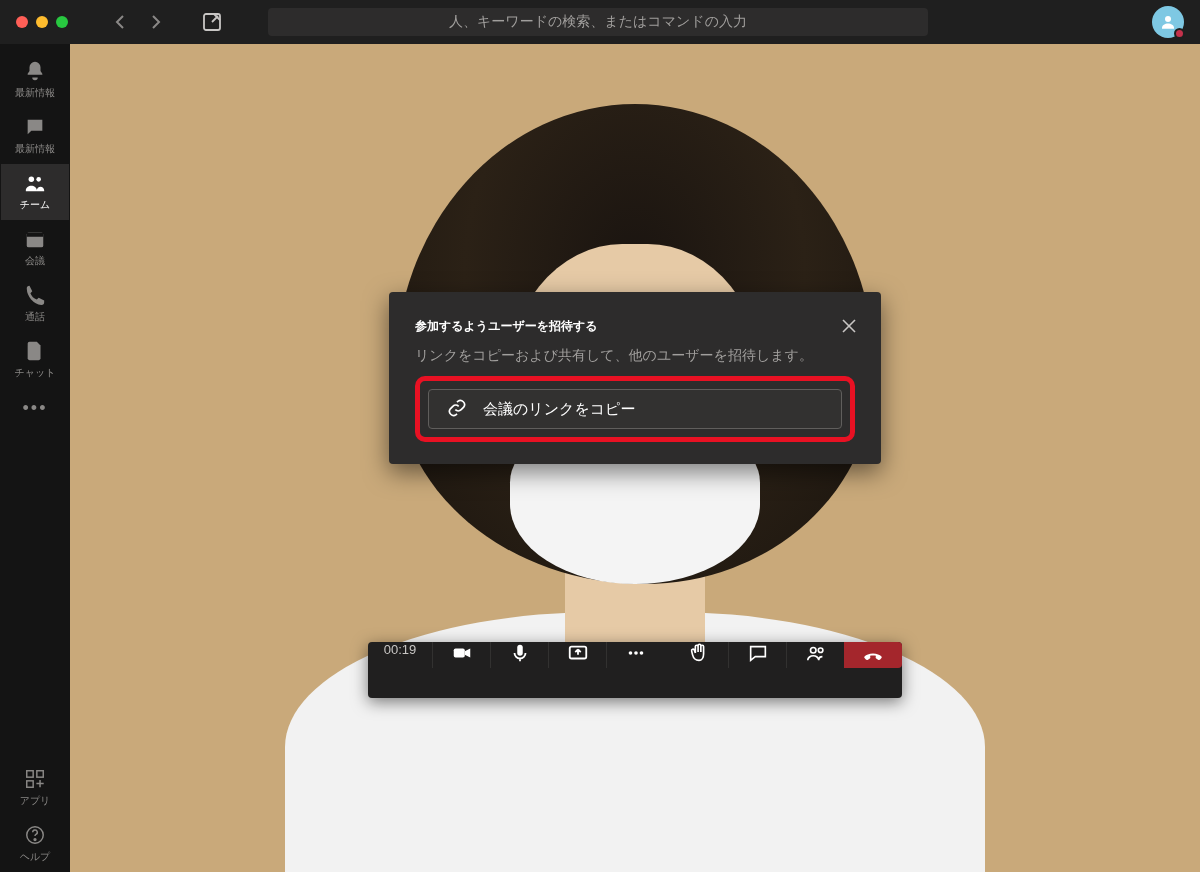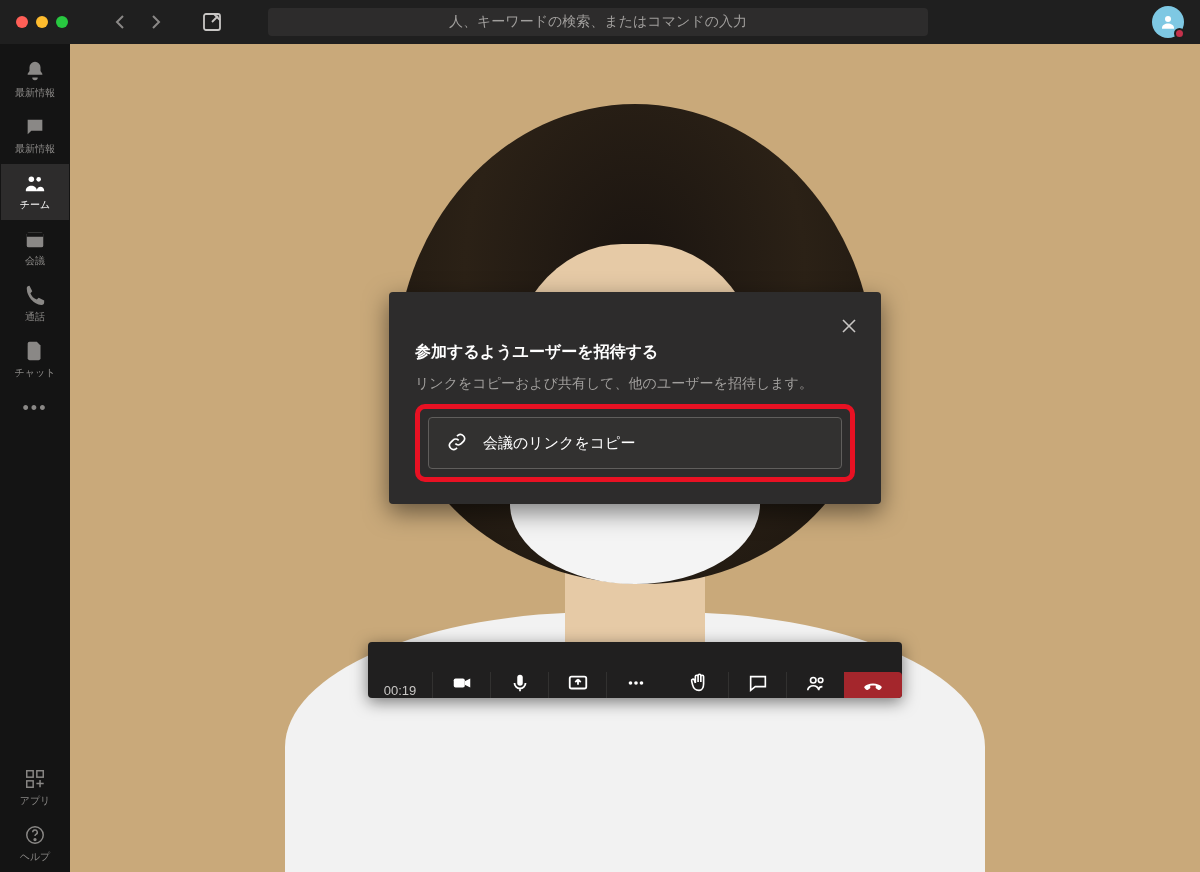--- a/index.html
+++ b/index.html
@@ -129,46 +129,45 @@
   .dialog {
     position:absolute;
     top: 248px; left:50%; transform:translateX(-50%);
     width: 492px;
     background:#2d2c2c;
     border-radius:4px;
     box-shadow: 0 8px 24px rgba(0,0,0,.5);
     padding: 26px 26px 22px 26px;
   }
   .dialog-title {
-    font-size: 16px;
+    font-size: 12px;
     font-weight:700;
     color:#fff;
     margin-bottom:10px;
-    margin-top:24px;
   }
   .dialog-sub {
     font-size: 14px;
     color:#a19f9d;
     line-height:1.5;
     margin-bottom: 10px;
   }
   .dialog-close {
     position:absolute; top:22px; right:20px;
     width:24px; height:24px;
     display:flex; align-items:center; justify-content:center;
     color:#c8c6c4; cursor:pointer;
   }
   .highlight-box {
     border: 5px solid #e81123;
     border-radius:10px;
     padding: 8px;
     display:flex; flex-direction:column; gap:12px;
   }
   .dialog-btn {
-    height: 52px;
+    height: 40px;
     background:#201f1f;
     border:1px solid #3b3a39;
     border-radius:4px;
     display:flex; align-items:center;
     padding: 0 18px;
     color:#fff; font-size:15px;
     gap:16px;
     cursor:pointer;
   }
   .dialog-btn.primary {
@@ -179,21 +178,21 @@
 
   
   .call-bar {
     position:absolute;
     bottom: 174px; left:50%; transform:translateX(-50%);
     height: 56px;
     background:#201f1f;
     border-radius:4px;
     box-shadow: 0 4px 16px rgba(0,0,0,.5);
     display:flex;
-    align-items:flex-end;
+    align-items:flex-start;
   }
   .call-time {
     width: 64px;
     display:flex; align-items:center; justify-content:center;
     color:#c8c6c4; font-size:13px;
   }
   .call-btn {
     width: 58px;
     display:flex; align-items:center; justify-content:center;
     color:#fff;

